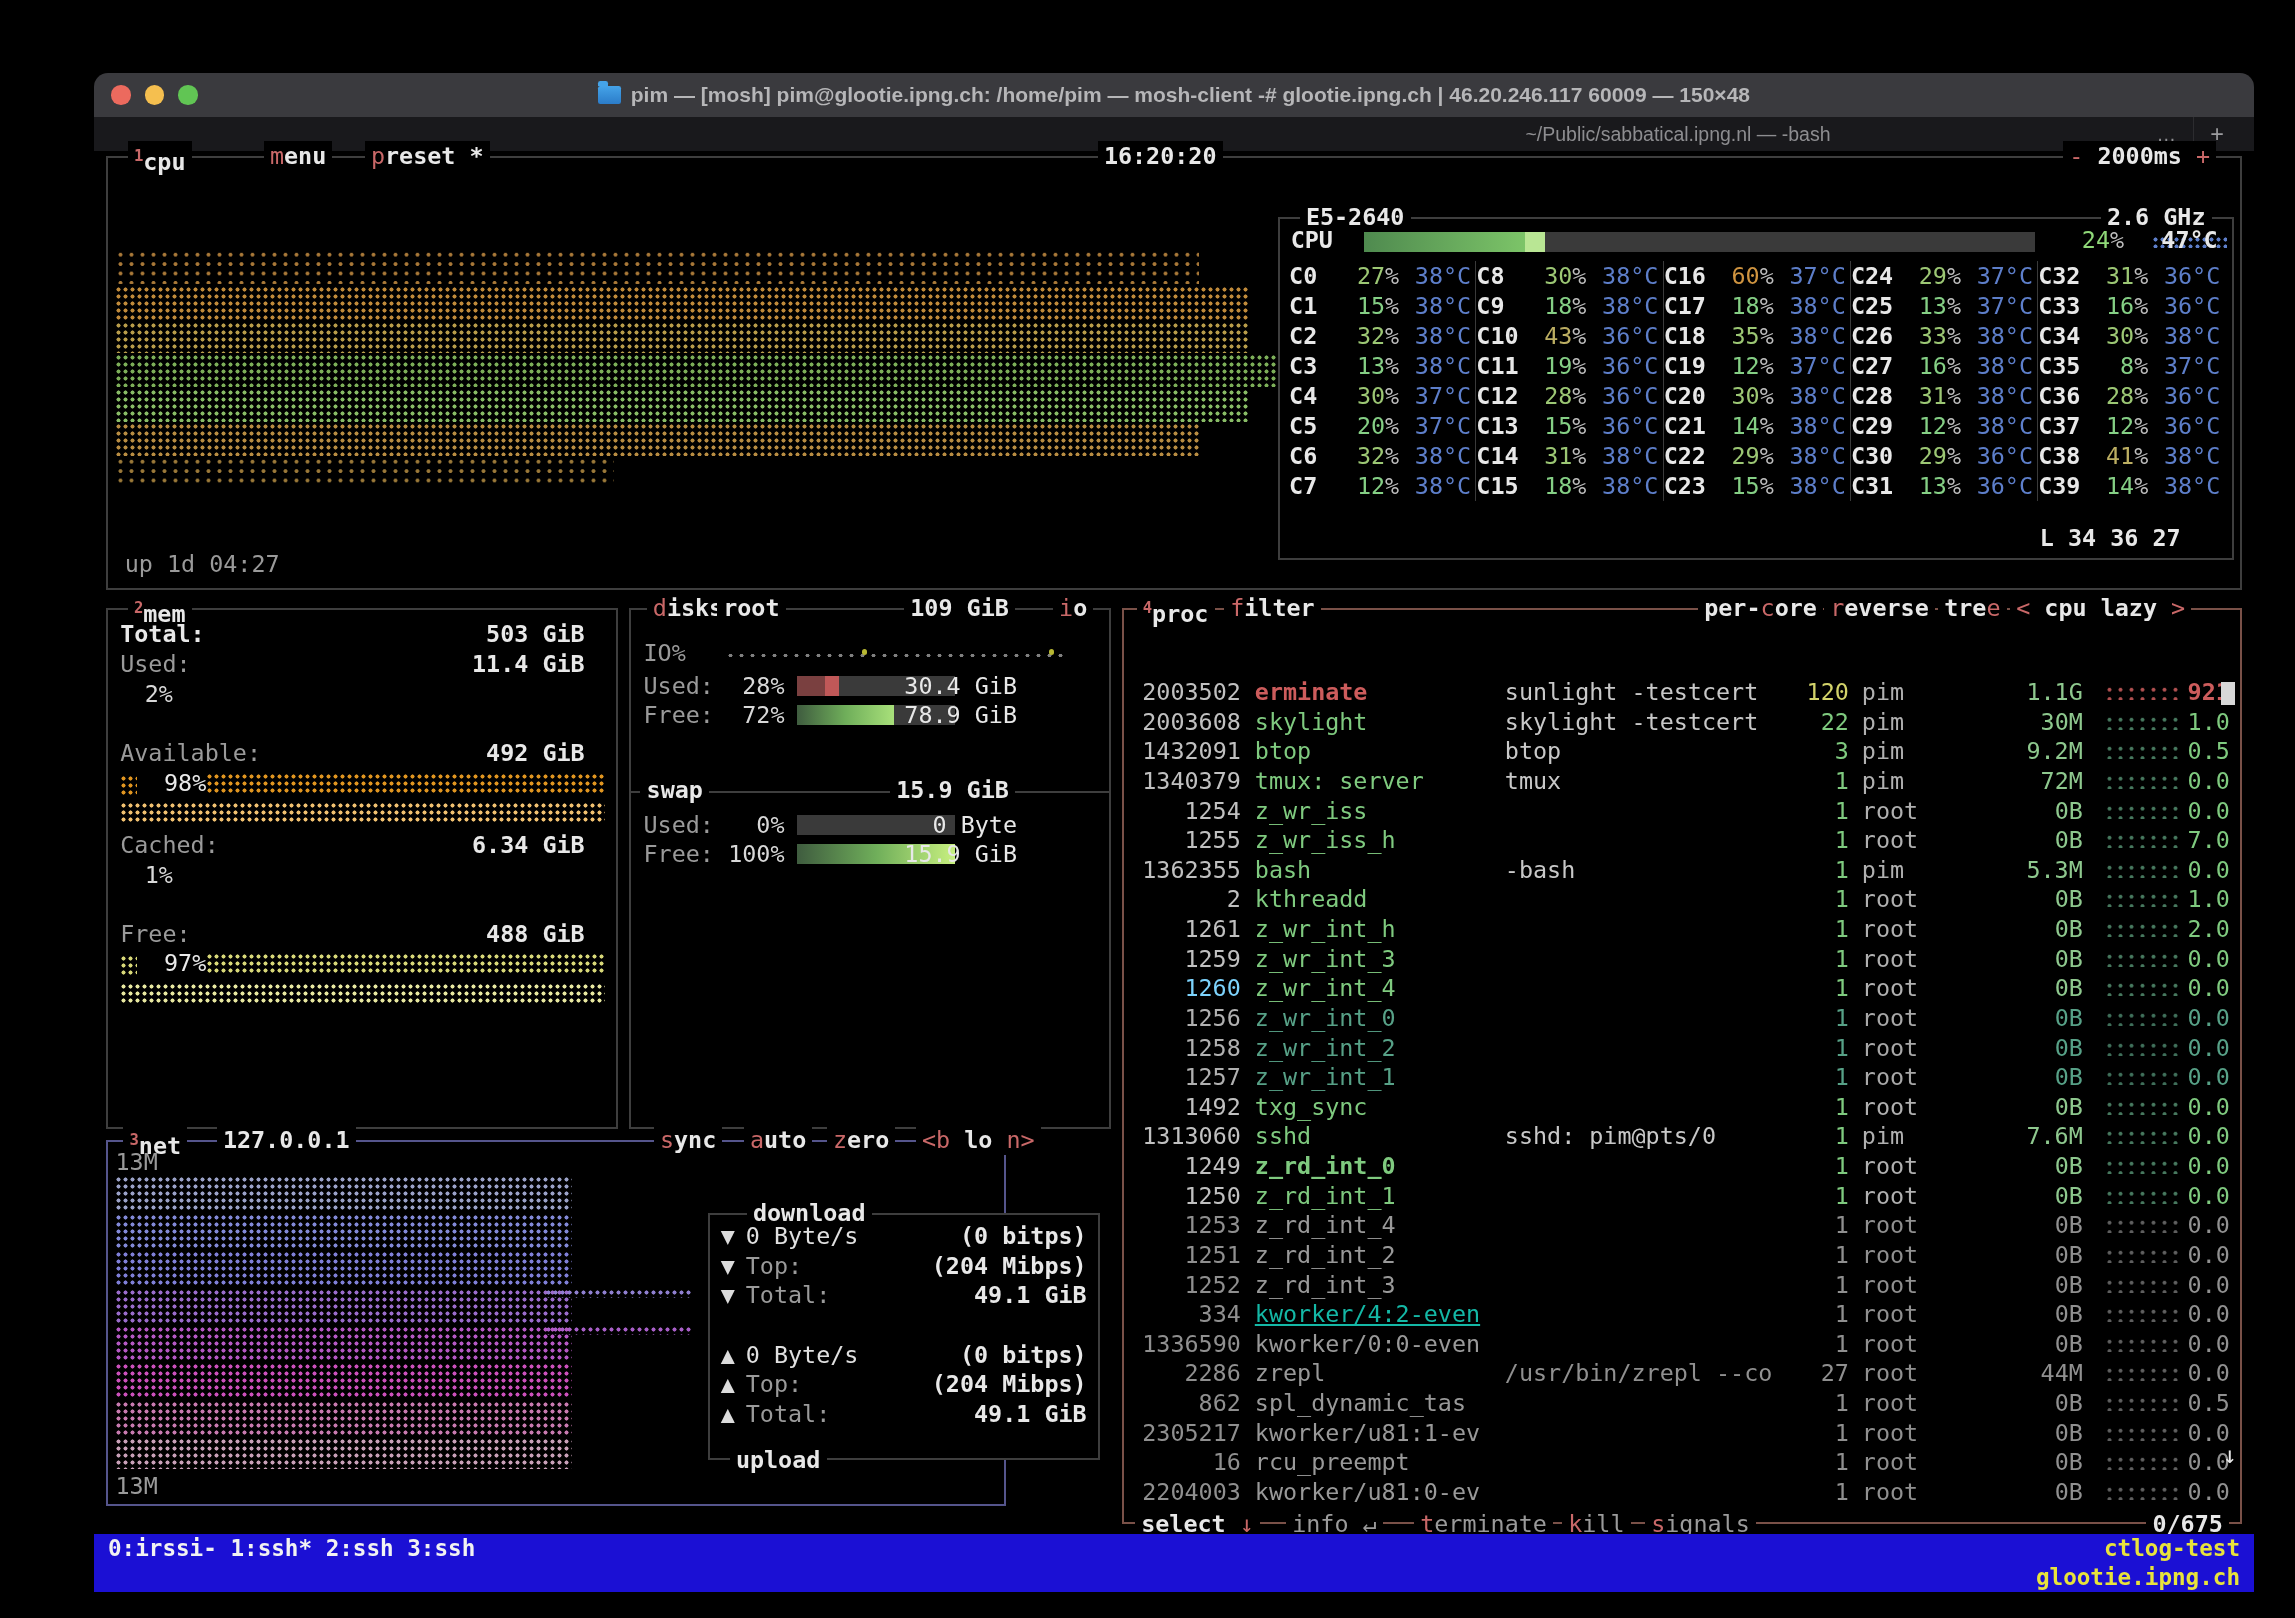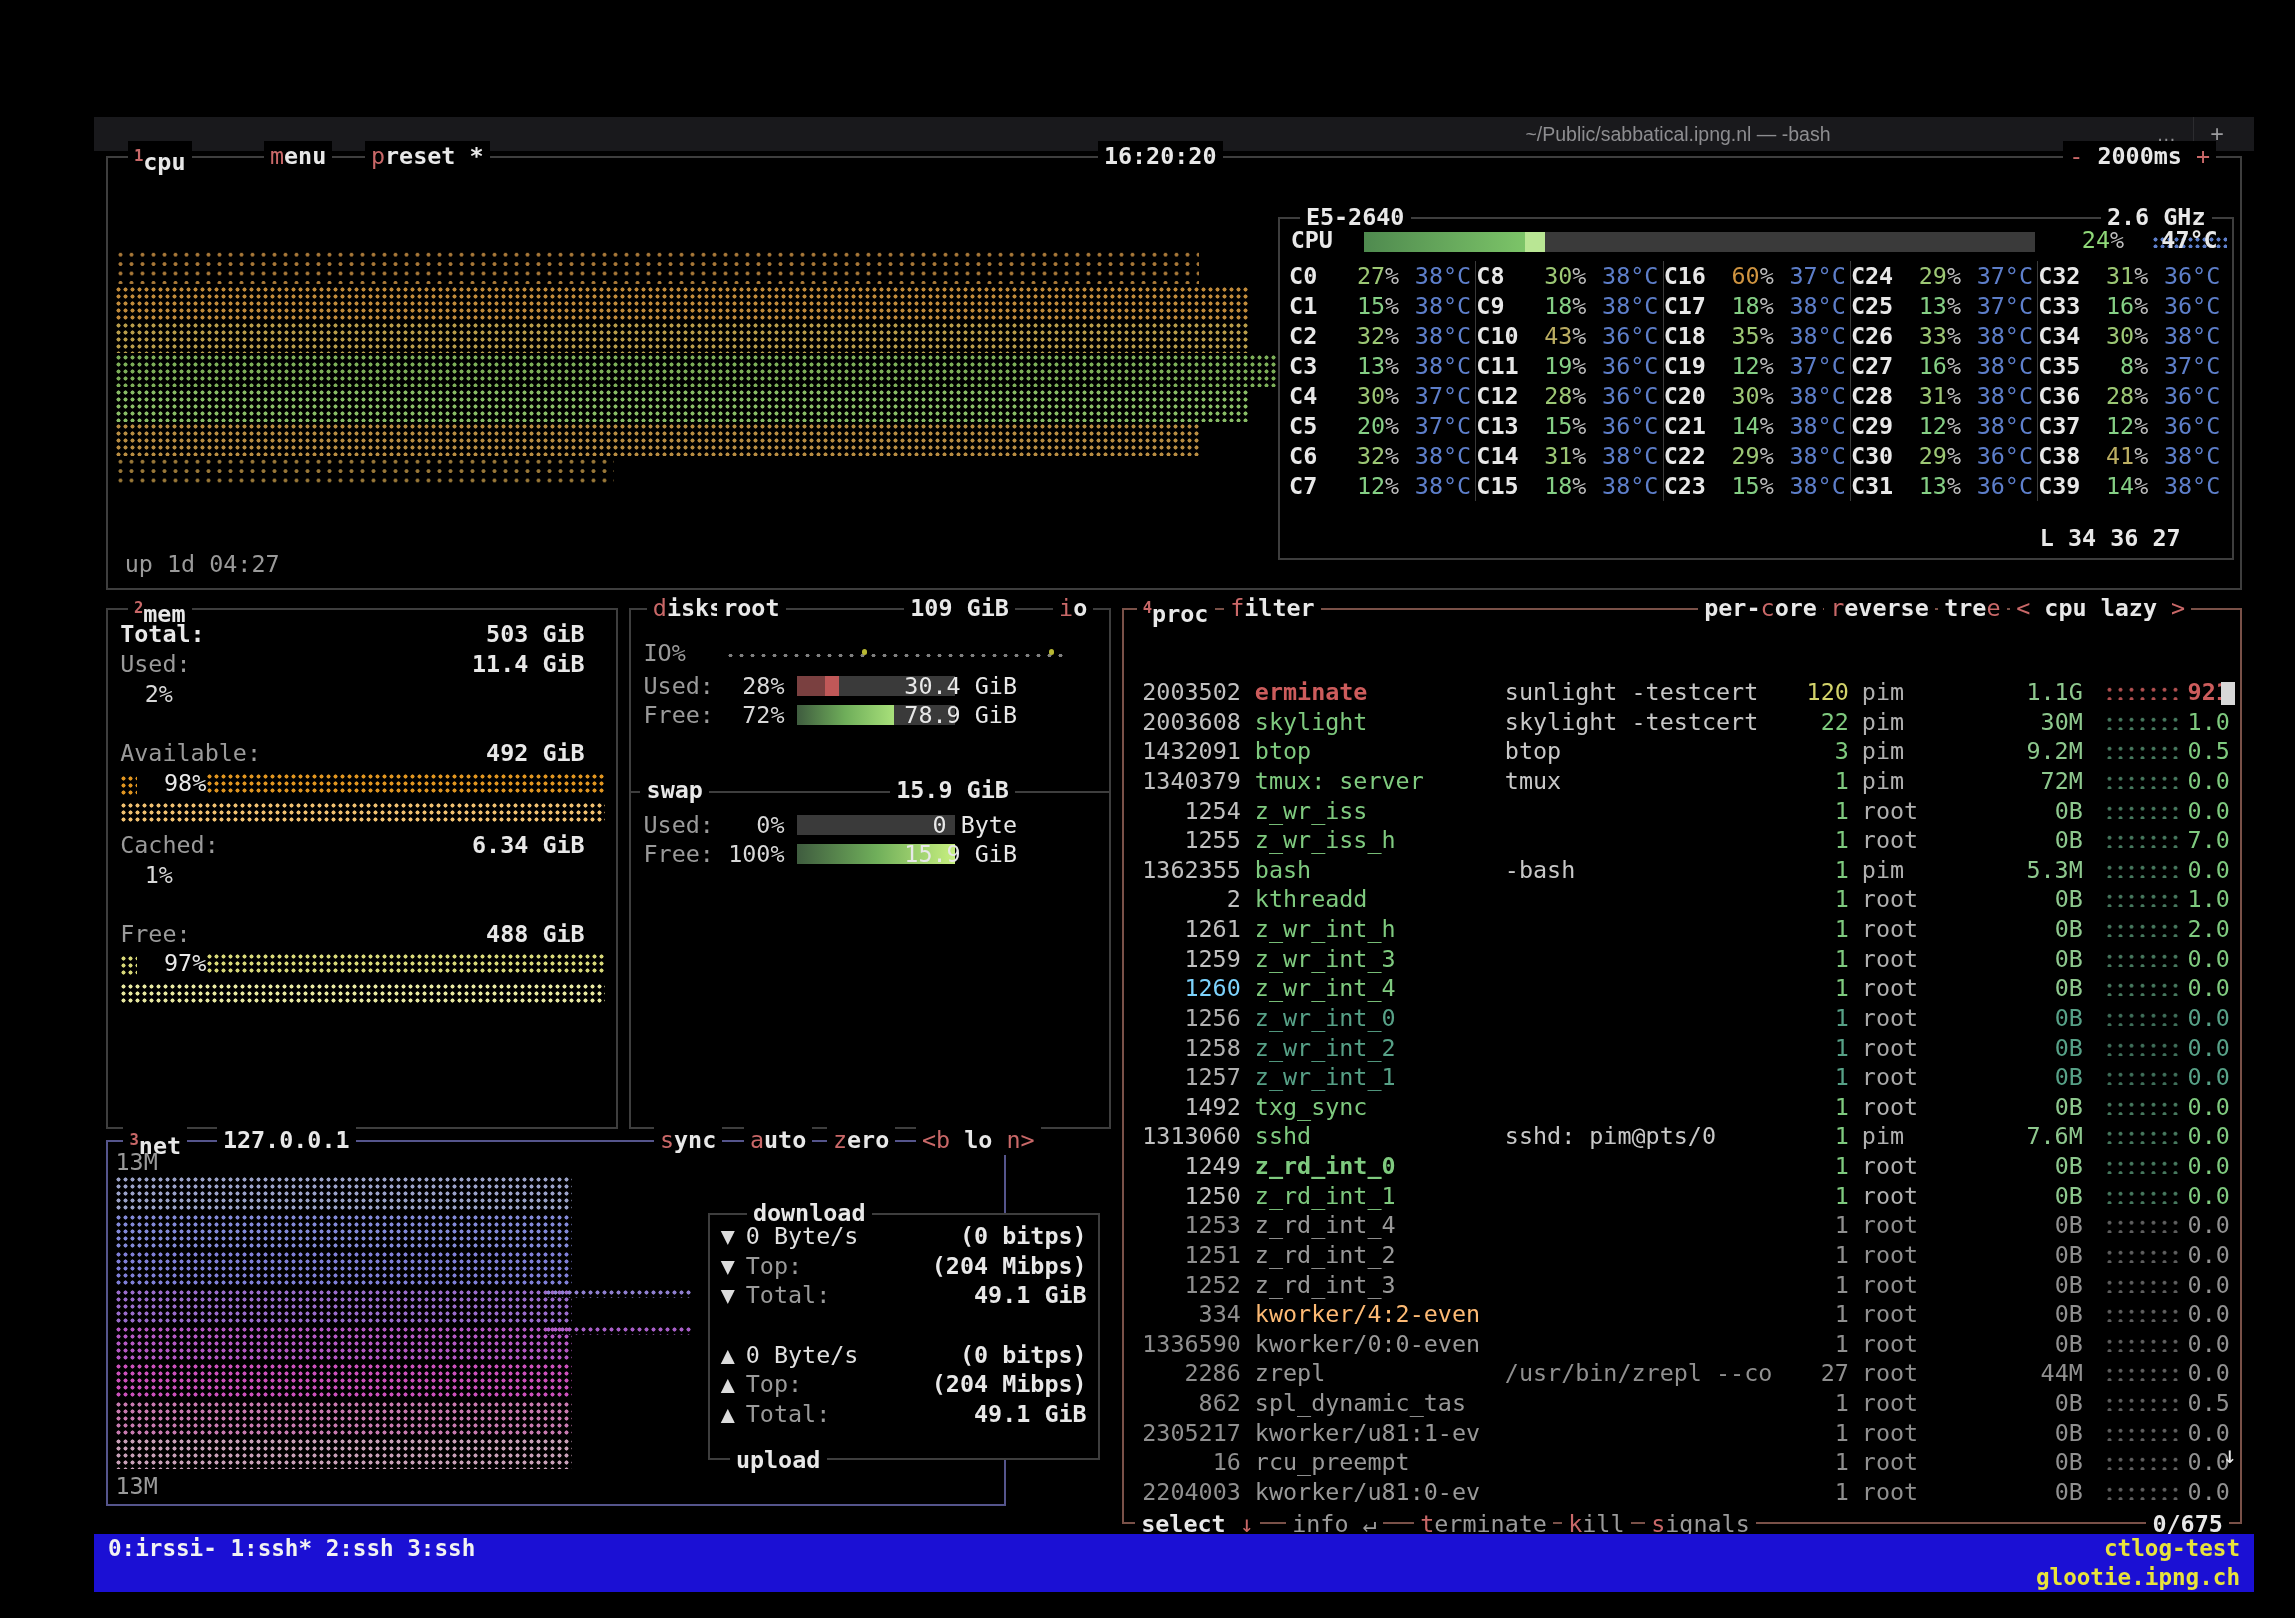--- a/index.html
+++ b/index.html
@@ -75,20 +75,30 @@
   
   .statusbar{position:absolute;left:0;right:0;bottom:14px;height:58px;background:var(--bluebar);
              color:#f2f2f2;font-weight:bold;font-size:22.6px;line-height:29px;padding:0 14px}
   .sbright{position:absolute;right:14px;top:0;text-align:right;color:var(--ylw)}
 </style>
 </head>
 <body>
 
 <div class="window">
 
+  <div class="titlebar">
+    <div class="lights">
+      <span class="light l-red"></span>
+      <span class="light l-yel"></span>
+      <span class="light l-grn"></span>
+    </div>
+    <div class="titletext">
+      <span class="folder"></span><span>pim — [mosh] pim@glootie.ipng.ch: /home/pim — mosh-client -# glootie.ipng.ch | 46.20.246.117 60009 — 150×48</span>
+    </div>
+  </div>
 
   <div class="tabbar">
     <div class="tab-inactive">
         <span>~/Public/sabbatical.ipng.nl — -bash</span>
       </div>
     <div class="tab-more">…</div>
     <div class="tab-add">+</div>
   </div>
 
   <div class="box" style="left:11.7px;top:83px;width:2136px;height:434px">
@@ -473,21 +483,21 @@
           <span class="pc c-pid" style="color: rgb(143, 143, 143);">1252</span>
           <span class="pc c-prog" style="color: rgb(153, 153, 153);">z_rd_int_3</span>
           <span class="pc c-thr" style="color: rgb(143, 143, 143);">1</span>
           <span class="pc c-user" style="color: rgb(144, 144, 144);">root</span>
           <span class="pc c-mem" style="color: rgb(144, 144, 144);">0B</span>
           <span class="pc c-dots dots dsparse" style="--c: #5f5f5f;"></span>
           <span class="pc c-cpu" style="color: rgb(144, 144, 144);">0.0</span>
         </div>
         <div class="prow" style="top: 622px;">
           <span class="pc c-pid" style="color: rgb(143, 143, 143); text-align: right;">334</span>
-          <span class="pc c-prog" style="color: #fdba74;">kworker/4:2-even</span>
+          <span class="pc c-prog" style="color: #14b8a6; text-decoration: underline;">kworker/4:2-even</span>
           <span class="pc c-thr" style="color: rgb(143, 143, 143);">1</span>
           <span class="pc c-user" style="color: rgb(144, 144, 144);">root</span>
           <span class="pc c-mem" style="color: rgb(144, 144, 144);">0B</span>
           <span class="pc c-dots dots dsparse" style="--c: #5f5f5f;"></span>
           <span class="pc c-cpu" style="color: rgb(144, 144, 144);">0.0</span>
         </div>
         <div class="prow" style="top: 652px;">
           <span class="pc c-pid" style="color: rgb(143, 143, 143);">1336590</span>
           <span class="pc c-prog" style="color: rgb(153, 153, 153);">kworker/0:0-even</span>
           <span class="pc c-thr" style="color: rgb(143, 143, 143);">1</span>

